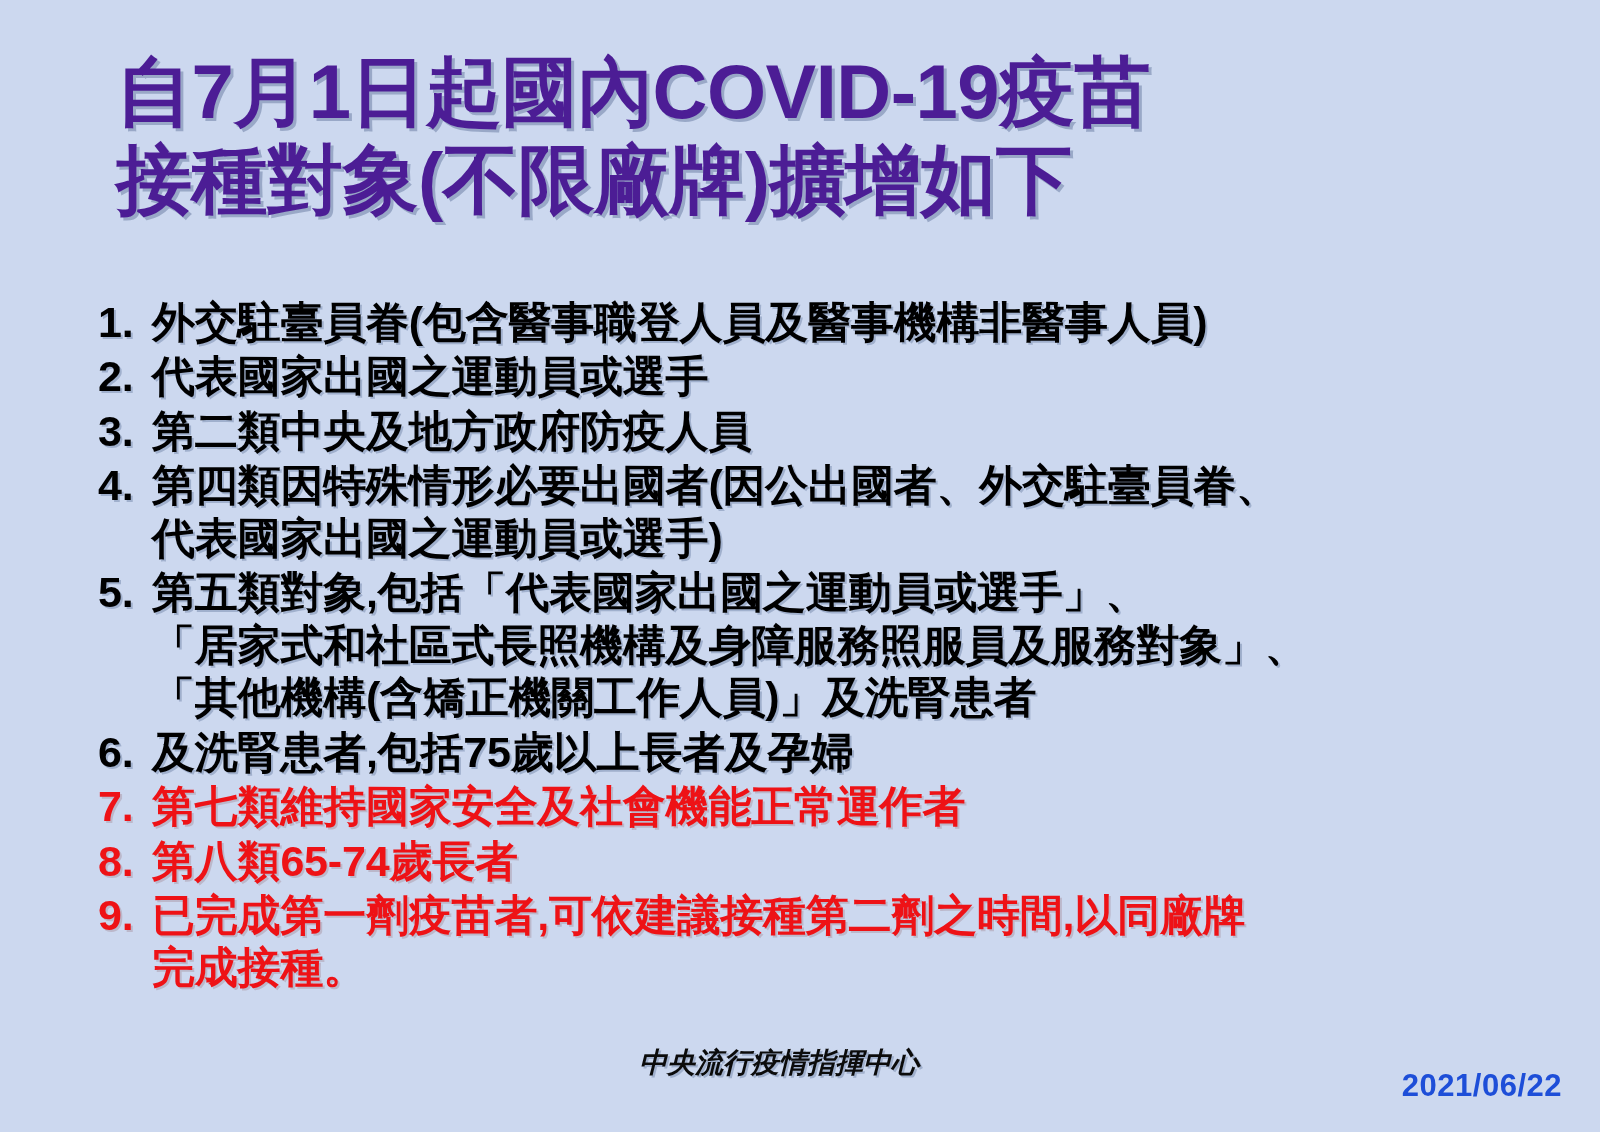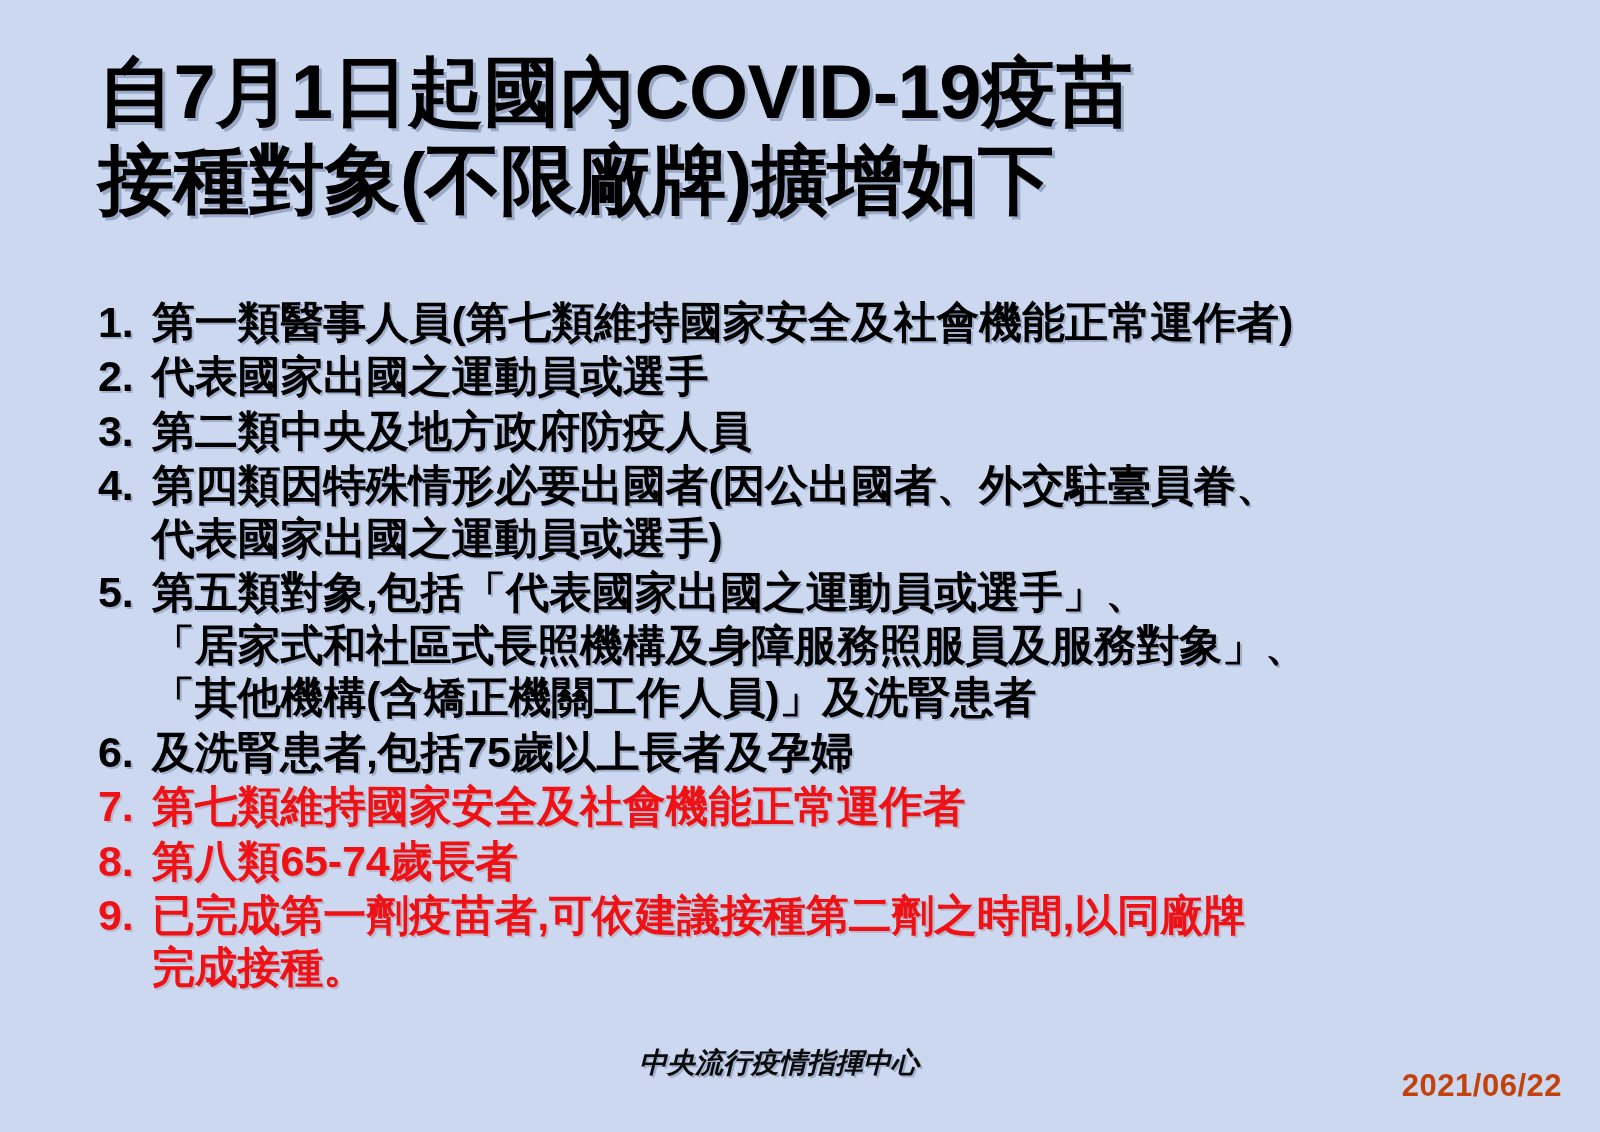--- a/index.html
+++ b/index.html
@@ -20,27 +20,27 @@
   .slide {
     position: relative;
     width: 1600px;
     height: 1132px;
     box-sizing: border-box;
   }
 
   
   .title {
     position: absolute;
-    left: 98px;
+    left: 116px;
     top: 48px;
     width: 1300px;
     font-size: 76px;
     font-weight: bold;
     line-height: 1.16;
-    color: #000000;
+    color: #4c1d95;
     letter-spacing: -0.5px;
     text-shadow: 3px 3px 0 rgba(90,110,150,0.45);
     white-space: pre-line;
   }
 
   
   .list {
     position: absolute;
     left: 98px;
     top: 296px;
@@ -92,36 +92,36 @@
     display: inline-block;
     margin-left: -42px;
   }
 
   .footer-date {
     position: absolute;
     right: 38px;
     top: 1068px;
     font-size: 31px;
     font-weight: bold;
-    color: #c2410c;
+    color: #1d4ed8;
     letter-spacing: 0.5px;
   }
 </style>
 </head>
 <body>
 
 <div class="slide">
 
   <div class="title">自7月1日起國內COVID-19疫苗
 接種對象(不限廠牌)擴增如下</div>
 
   <div class="list">
     <div class="item">
       <span class="item-num">1.</span>
-      <span class="item-body">第一類醫事人員(第七類維持國家安全及社會機能正常運作者)</span>
+      <span class="item-body">外交駐臺員眷(包含醫事職登人員及醫事機構非醫事人員)</span>
     </div>
     <div class="item">
       <span class="item-num">2.</span>
       <span class="item-body">代表國家出國之運動員或選手</span>
     </div>
     <div class="item">
       <span class="item-num">3.</span>
       <span class="item-body">第二類中央及地方政府防疫人員</span>
     </div>
     <div class="item">

